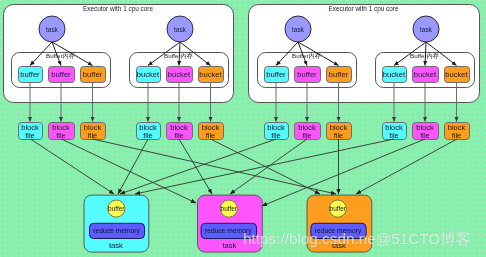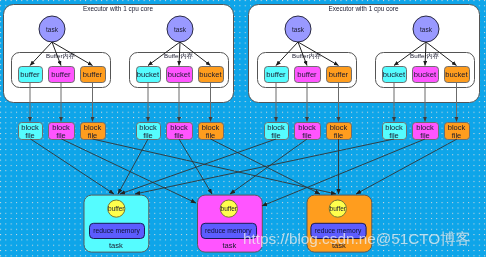--- a/index.html
+++ b/index.html
@@ -1,18 +1,18 @@
 <!DOCTYPE html>
 <html><head>
 <meta charset="utf-8">
 <style>
   html,body{margin:0;padding:0;}
   body{width:486px;height:257px;overflow:hidden;background:#ffffff;
        font-family:"Liberation Sans",sans-serif;}
-  #stage{position:relative;width:486px;height:257px;background:#0ea5e9;}
+  #stage{position:relative;width:486px;height:257px;background:#86efac;}
   #bgdots{position:absolute;left:0;top:0;width:486px;height:257px;}
   svg{position:absolute;left:0;top:0;}
 </style>
 </head>
 <body>
 
 <div id="stage">
   <svg id="bgdots" width="486" height="257">
     <defs>
         <pattern id="dotpat" width="5.32" height="5.32" patternUnits="userSpaceOnUse">

